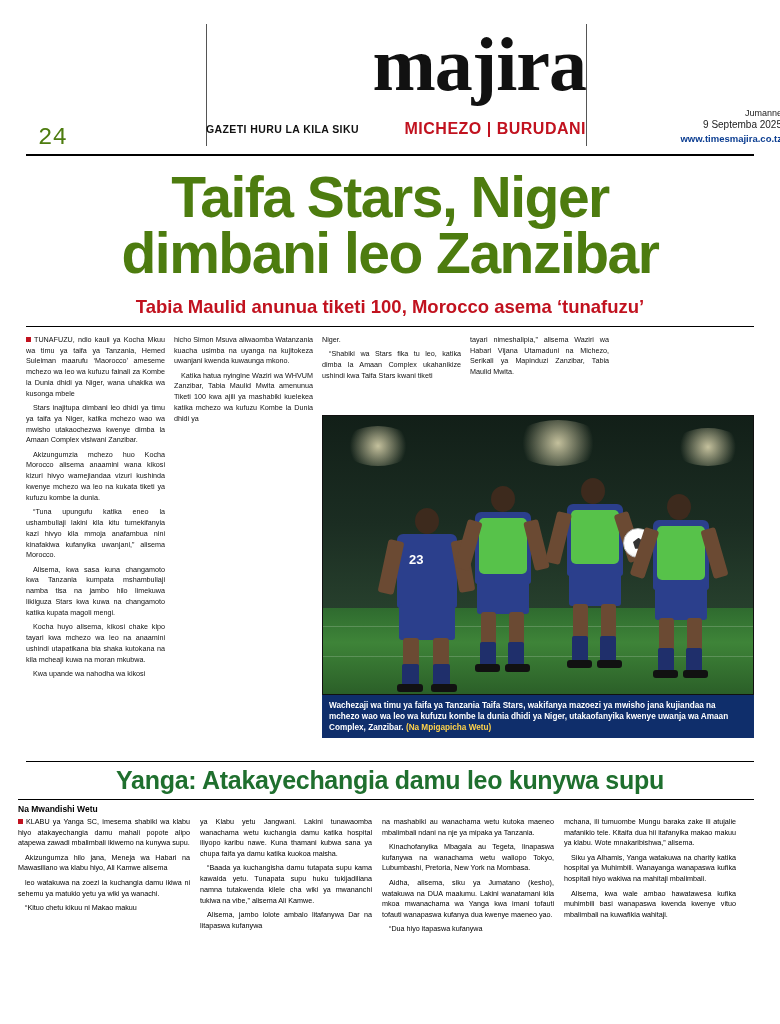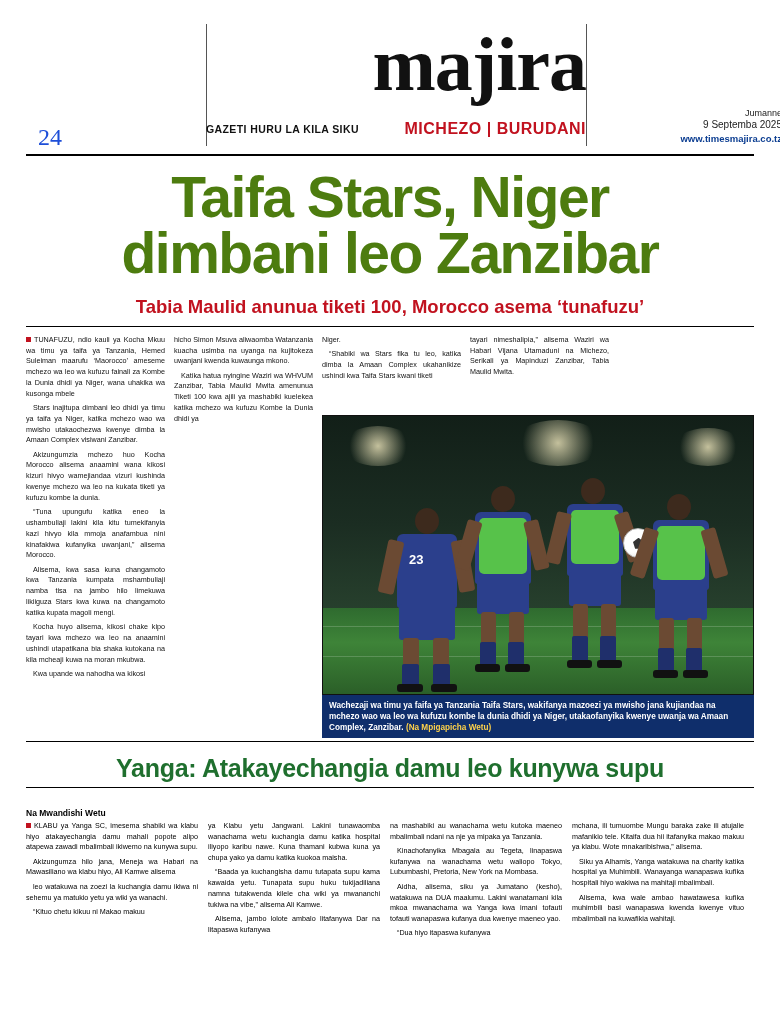--- a/index.html
+++ b/index.html
@@ -23,22 +23,22 @@
     position: relative;
     height: 140px;
     border-bottom: 2px solid #000;
     margin: 16px 26px 0 26px;
   }
   .page-number {
     position: absolute;
     left: 12px;
     top: 108px;
     font-size: 24px;
-    font-family: Liberation Serif, serif;
-    color: #1d4ed8;
+    font-family: Liberation Mono, monospace;
+    color: #4d7c0f;
   }
   .mast-center {
     position: absolute;
     left: 180px;
     top: 14px;
     width: 380px;
     text-align: right;
   }
   .mast-title {
     font-family: "Liberation Serif", serif;
@@ -219,33 +219,33 @@
     font-size: 8.2px;
     font-weight: bold;
     line-height: 1.35;
     padding: 5px 7px;
     width: 432px;
   }
   .caption .credit { color: #ffd24a; }
 
   
   .story2-title {
-    margin: 2px 26px 0 26px;
+    margin: 22px 26px 0 26px;
     border-top: 1.5px solid #000;
-    padding-top: 12px;
+    padding-top: 4px;
     text-align: center;
     font-size: 25px;
     font-weight: bold;
     color: #1f6f2e;
     letter-spacing: -0.3px;
   }
   .story2-wrap {
-    margin: 4px 26px 0 26px;
+    margin: 4px 26px 0 18px;
     border-top: 1px solid #000;
-    padding-top: 20px;
+    padding-top: 4px;
   }
   .story2-byline {
     font-size: 8.5px; font-weight: bold; margin-bottom: 3px;
   }
   .cols4 { display:flex; gap: 10px; }
   .col4 {
     width: 172px;
     font-size: 7.2px;
     line-height: 1.5;
     text-align: justify;
@@ -397,21 +397,21 @@
     <div class="cols4">
 
       <div class="col4">
         <p class="first"><span class="sq"></span><span>KLABU ya Yanga SC, imesema shabiki wa klabu hiyo atakayechangia damu mahali popote alipo atapewa zawadi mbalimbali ikiwemo na kunywa supu.</span></p>
         <p>Akizungumza hilo jana, Meneja wa Habari na Mawasiliano wa klabu hiyo, Ali Kamwe alisema</p>
         <p>leo watakuwa na zoezi la kuchangia damu ikiwa ni sehemu ya matukio yetu ya wiki ya wanachi.</p>
         <p>“Kituo chetu kikuu ni Makao makuu</p>
       </div>
 
       <div class="col4">
-        <p class="first">ya Klabu yetu Jangwani. Lakini tunawaomba wanachama wetu kuchangia damu katika hospital iliyopo karibu nawe. Kuna thamani kubwa kuna ya chupa yako ya damu katika kuokoa maisha.</p>
+        <p class="first">ya Klabu yetu Jangwani. Lakini tunawaomba wanachama wetu kuchangia damu katika hospital iliyopo karibu nawe. Kuna thamani kubwa sana ya chupa faifa ya damu katika kuokoa maisha.</p>
         <p>“Baada ya kuchangisha damu tutapata supu kama kawaida yetu. Tunapata supu huku tukijadiliana namna tutakwenda kilele cha wiki ya mwananchi tukiwa na vibe,” alisema Ali Kamwe.</p>
         <p>Alisema, jambo lolote ambalo litafanywa Dar na litapaswa kufanywa</p>
       </div>
 
       <div class="col4">
         <p class="first">na mashabiki au wanachama wetu kutoka maeneo mbalimbali ndani na nje ya mipaka ya Tanzania.</p>
         <p>Kinachofanyika Mbagala au Tegeta, linapaswa kufanywa na wanachama wetu waliopo Tokyo, Lubumbashi, Pretoria, New York na Mombasa.</p>
         <p>Aidha, alisema, siku ya Jumatano (kesho), watakuwa na DUA maalumu. Lakini wanatamani kila mkoa mwanachama wa Yanga kwa imani tofauti tofauti wanapaswa kufanya dua kwenye maeneo yao.</p>
         <p>“Dua hiyo itapaswa kufanywa</p>
       </div>

